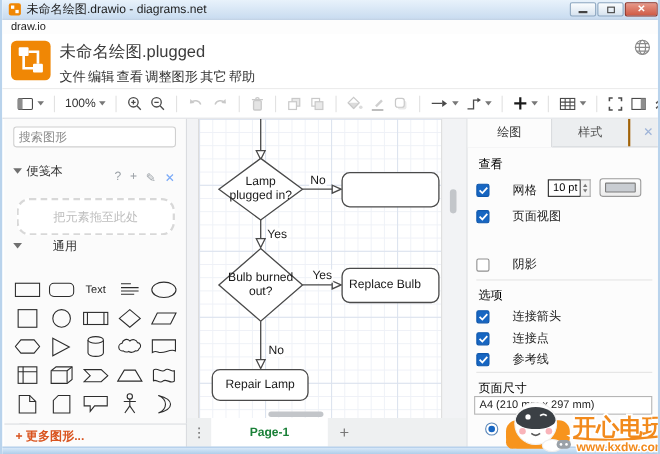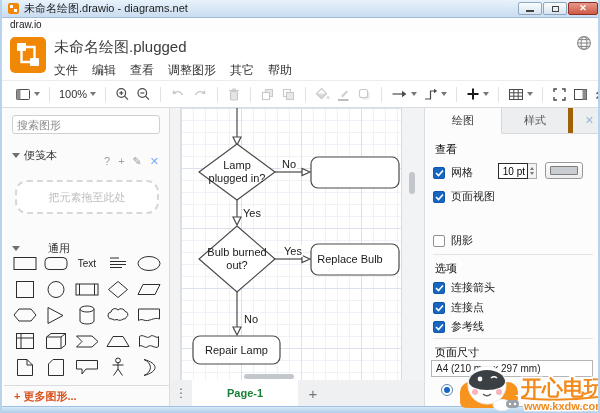--- a/index.html
+++ b/index.html
@@ -23,21 +23,21 @@
   .winbtn .glyph-min{ width:8px; height:2px; background:#444; margin-top:5px;}
   .winbtn .glyph-max{ width:7px; height:6px; border:1.5px solid #444;}
 
   #menubar { left:0; top:18px; width:600px; height:13px; background:#fdfdfd;
     font-size:10px; color:#222; display:flex; align-items:center; padding-left:8px; }
 
   
   #header { left:0; top:31px; width:600px; height:49px; background:#fff; }
   #app-logo { left:8px; top:6px; width:36px; height:36px; background:#F08705; border-radius:5px; }
   #doc-title { left:52px; top:7px; font-size:15px; color:#3c3c3c; }
-  #menu-row { left:52px; top:31px; display:flex; gap:14px; font-size:12px; color:#333; }
+  #menu-row { left:52px; top:31px; display:flex; gap:2px; font-size:12px; color:#333; }
   #globe { right:10px; top:4px; }
 
   
   #toolbar { left:0; top:80px; width:600px; height:28px; background:#fff;
     border-top:1px solid #ececec; border-bottom:1px solid #dadce0;
     display:flex; align-items:center; padding:0 13px; gap:6px; }
   .tsep { width:1px; height:15px; background:#e2e2e2; margin:0 3px; flex:0 0 auto;}
   .tbtn { display:flex; align-items:center; gap:3px; flex:0 0 auto; }
   .caret { width:0; height:0; border-left:3.5px solid transparent; border-right:3.5px solid transparent; border-top:4px solid #777; }
   .zoomlbl { font-size:11px; color:#333; }
@@ -86,24 +86,24 @@
   #tab-menu { width:22px; display:flex; align-items:center; justify-content:center; color:#666; font-size:12px; letter-spacing:0;}
   #page-tab { width:106px; background:#fff; display:flex; align-items:center; justify-content:center;
     font-size:11px; font-weight:bold; color:#1a8038; }
   #tab-add { width:30px; display:flex; align-items:center; justify-content:center; color:#777; font-size:15px; }
 
   
   #panel { left:422px; top:108px; width:176px; height:298px; background:#fcfcfc; border-left:1px solid #dadce0; overflow:hidden;}
   #panel-tabs { position:absolute; left:0; top:0; width:176px; height:26px; background:#eceef0; border-bottom:1px solid #d6d9dc; display:flex; }
   .ptab { display:flex; align-items:center; justify-content:center; font-size:11px; color:#333; }
   #tab-diagram { width:77px; background:#fcfcfc; border-right:1px solid #d6d9dc; border-bottom:1px solid #fcfcfc; margin-bottom:-1px; }
-  #tab-style { width:71px; border-right:5px solid #a16207; color:#555; }
+  #tab-style { width:71px; border-right:2px solid #a16207; color:#555; }
   #panel-close { margin-left:auto; margin-right:7px; align-self:center; color:#9fb4d8; font-size:11px; }
   .psect { position:absolute; left:10px; font-size:11px; color:#000; }
-  .prow { position:absolute; left:8px; display:flex; align-items:center; gap:6px; font-size:11px; color:#222; }
+  .prow { position:absolute; left:8px; display:flex; align-items:center; gap:21px; font-size:11px; color:#222; }
   .cb { width:12px; height:12px; border-radius:2px; flex:0 0 auto; }
   .cb.on { background:#1766c2; border:1px solid #0f57ab; display:flex; align-items:center; justify-content:center; }
   .cb.on svg { display:block; }
   .cb.off { background:#fff; border:1px solid #8f8f8f; }
   #grid-size { position:absolute; left:65px; top:-2px; width:30px; height:16px; border:1px solid #2a2a2a;
     font-size:10px; text-align:right; padding-right:2px; font-family:"Liberation Sans",sans-serif; background:#fff; color:#000;}
   #grid-spin { position:absolute; left:95px; top:-2px; width:9px; height:16px; border:1px solid #adadad; border-left:0;
     display:flex; flex-direction:column; align-items:center; justify-content:center; gap:2px; background:#f3f3f3;}
   .spin-up { width:0;height:0;border-left:2.5px solid transparent;border-right:2.5px solid transparent;border-bottom:3.5px solid #777;}
   .spin-dn { width:0;height:0;border-left:2.5px solid transparent;border-right:2.5px solid transparent;border-top:3.5px solid #777;}
@@ -333,21 +333,21 @@
     </div>
     <div id="scratch-icons">
       <span>?</span>
       <span>+</span>
       <span>✎</span>
       <span class="blue">✕</span>
     </div>
     <div id="dropzone">
       <span>把元素拖至此处</span>
     </div>
-    <div class="sect-head" style="top:133px;gap:28px;">
+    <div class="sect-head" style="top:108px;gap:28px;">
       <span class="tri"></span>
       <span>通用</span>
     </div>
 
     <div id="shapes">
       <div class="shape">
           <svg width="24" height="17" viewBox="0 0 24 17">
             <rect x="1" y="2.5" width="22" height="12"></rect>
           </svg>
         </div>

